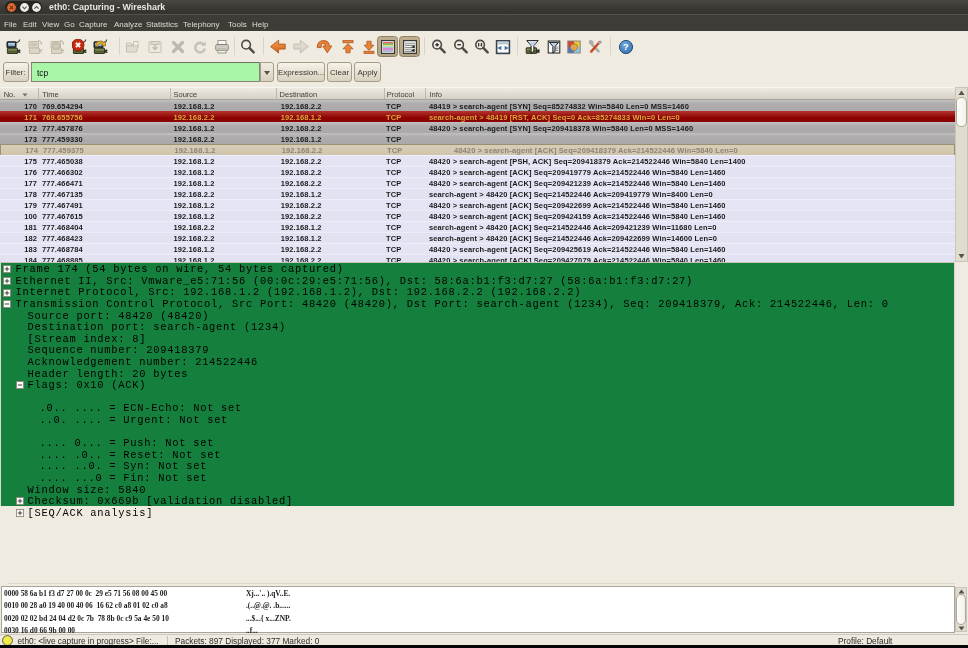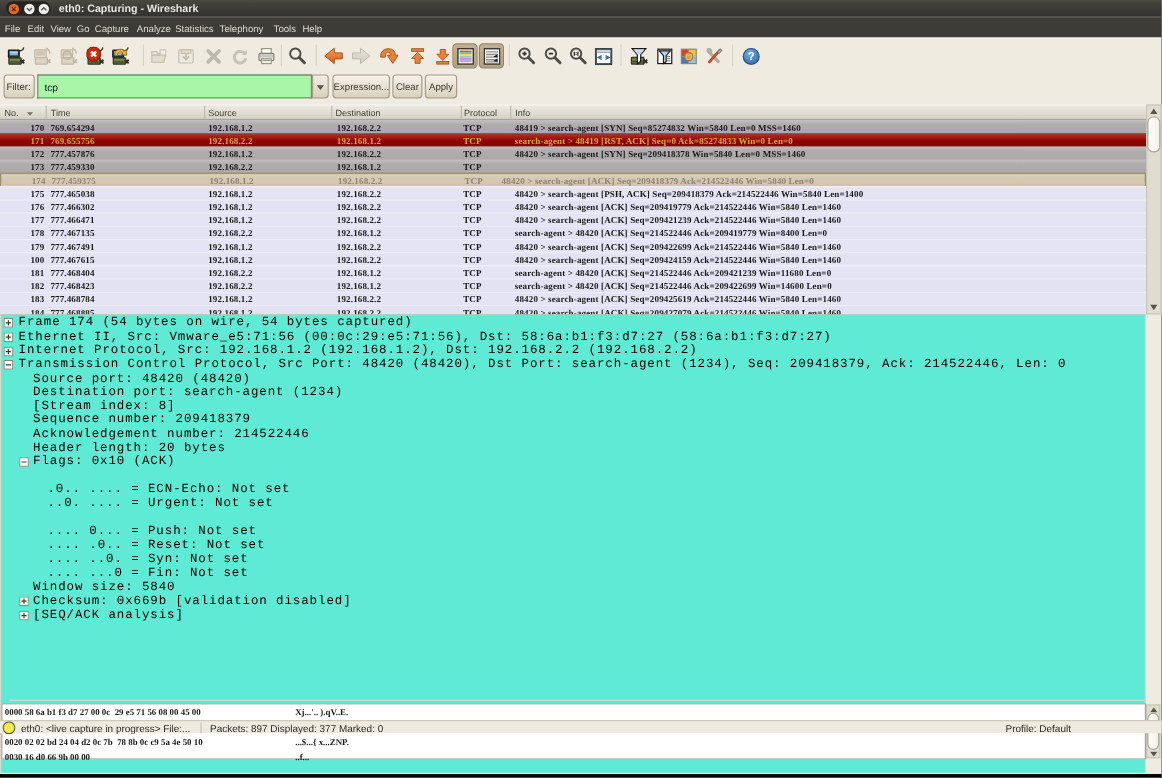--- a/index.html
+++ b/index.html
@@ -15,37 +15,37 @@
 .btn{position:absolute;top:62px;height:20px;border:1px solid #A69D89;border-radius:3px;background:linear-gradient(#F7F3EA,#E4DECF 60%,#D8D1BF);color:#3B382F;font-size:8px;text-align:center;overflow:hidden}
 .btn div{margin-top:4.5px}
 #fentry{position:absolute;left:31px;top:62px;width:229px;height:20px;background:#A9F6A9;border:1px solid #84847A;border-top-color:#6F6F64}
 #fentry div{margin:4.5px 0 0 5px;font-size:8.5px;color:#111}
 #fdrop{position:absolute;left:260px;top:62px;width:14px;height:20px;background:linear-gradient(#F1EDE3,#D8D1BF);border:1px solid #A69D89;border-radius:0 3px 3px 0}
 #fdrop i{position:absolute;left:3px;top:7.5px;width:0;height:0;border-left:3.5px solid transparent;border-right:3.5px solid transparent;border-top:4.5px solid #55524A}
 #plist{left:0;top:87px;width:968px;height:175px;background:#EFEBE1}
 #phead{position:absolute;left:0;top:0;width:955px;height:13px;background:linear-gradient(#EFECE4,#D5D1C5);border-bottom:1px solid #A8A498;box-shadow:inset 0 1px 0 #F8F6F0;font-size:7.5px;color:#43403A}
 #phead span{position:absolute;top:2.5px}
 .hsep{position:absolute;top:1px;width:1px;height:11px;background:#BDB9AC}
-.prow{position:absolute;left:0;width:955px;height:19px;font-family:Liberation Serif, serif;font-size:7.5px;font-weight:bold;letter-spacing:0.12px;color:#1A1A1A;white-space:pre}
+.prow{position:absolute;left:0;width:955px;height:19px;font-family:Liberation Sans, sans-serif;font-size:7.5px;font-weight:bold;letter-spacing:0.12px;color:#1A1A1A;white-space:pre}
 .prow span{position:absolute;top:1.5px}
 .no{display:inline-block;width:37px;text-align:right;left:0}
 .rowgray{background:linear-gradient(#C2C0C0,#AEACAC 20%,#A6A4A4)}
 .rowred{background:linear-gradient(#B03028 4%,#8E0402 35%,#7A0000);color:#D8A83C}
 .rowsel{background:linear-gradient(#D8CEB8,#C9BEA2);border:1px solid #99906F;color:#8B8577}
 .rowsel span{top:0.5px}
 .rowlav{background:#E4E4F5;box-shadow:inset 0 1px 0 #EFEFFA}
 .rowlav2{background:#E2E2F3;box-shadow:inset 0 1px 0 #EDEDF8}
 .sbtrack{position:absolute;background:#E0DCD0}
 .sbthumb{position:absolute;background:linear-gradient(90deg,#FDFDFB,#F2F0E9);border:1px solid #AFA896;border-radius:5px}
-#details{left:0;top:262px;width:955px;height:382px;background:#5eead4;border-top:1px solid #C6C2B6;border-left:1px solid #DCD7CB;border-right:1px solid #DCD7CB;font-family:"Liberation Mono",monospace;font-size:10.4px;letter-spacing:0.75px;color:#000}
+#details{left:0;top:262px;width:955px;height:244px;background:#15803d;border-top:1px solid #C6C2B6;border-left:1px solid #DCD7CB;border-right:1px solid #DCD7CB;font-family:"Liberation Mono",monospace;font-size:10.4px;letter-spacing:0.75px;color:#000}
 .dline{position:absolute;white-space:pre}
 .exp{position:absolute}
 #hex{left:1px;top:586px;width:954px;height:47px;background:#fff;border:1px solid #A9A499;font-family:Liberation Serif, serif;font-size:7.4px;font-weight:bold;color:#1A1A1A}
 .hline{position:absolute;white-space:pre}
-#status{left:0;top:600px;width:968px;height:11px;background:#EEEAE0;border-top:1px solid #CDC9BD;font-size:8.3px;color:#2E2B26}
+#status{left:0;top:634px;width:968px;height:11px;background:#EEEAE0;border-top:1px solid #CDC9BD;font-size:8.3px;color:#2E2B26}
 #status span{position:absolute;top:1px}
 #blackstrip{left:0;top:645px;width:968px;height:3px;background:#060606}
 .ssep{position:absolute;top:1px;width:1px;height:9px;background:#C4C0B4}
 </style></head><body>
 <div id="win">
 <div id="title" class="abs"></div>
 <div id="caps" class="abs"></div>
 <svg class="abs" style="left:7px;top:2.5px" width="9" height="9">
       <circle cx="4.5" cy="4.5" r="4.4" fill="#E2672F"></circle>
       <path d="M2 4.2 a2.6 2.2 0 0 1 5 0" fill="#F09A64" opacity="0.75"></path>
@@ -298,21 +298,21 @@
 <span style="left:42.3px">Time</span>
         <span style="left:173.5px">Source</span>
 <span style="left:279.6px">Destination</span>
         <span style="left:386.7px">Protocol</span>
 <span style="left:429.4px">Info</span>
 </div>
 <div class="prow rowgray" style="top:13.0px"><span class="no">170</span><span style="left:42px">769.654294</span><span style="left:173.5px">192.168.1.2</span><span style="left:280.7px">192.168.2.2</span><span style="left:386px">TCP</span><span style="left:429px">48419 &gt; search-agent [SYN] Seq=85274832 Win=5840 Len=0 MSS=1460</span></div>
 <div class="prow rowred" style="top:24.0px"><span class="no">171</span><span style="left:42px">769.655756</span><span style="left:173.5px">192.168.2.2</span><span style="left:280.7px">192.168.1.2</span><span style="left:386px">TCP</span><span style="left:429px">search-agent &gt; 48419 [RST, ACK] Seq=0 Ack=85274833 Win=0 Len=0</span></div>
 <div class="prow rowgray" style="top:35.0px"><span class="no">172</span><span style="left:42px">777.457876</span><span style="left:173.5px">192.168.1.2</span><span style="left:280.7px">192.168.2.2</span><span style="left:386px">TCP</span><span style="left:429px">48420 &gt; search-agent [SYN] Seq=209418378 Win=5840 Len=0 MSS=1460</span></div>
 <div class="prow rowgray" style="top:46.0px"><span class="no">173</span><span style="left:42px">777.459330</span><span style="left:173.5px">192.168.2.2</span><span style="left:280.7px">192.168.1.2</span><span style="left:386px">TCP</span></div>
-<div class="prow rowsel" style="top:57.0px"><span class="no">174</span><span style="left:42px">777.459375</span><span style="left:173.5px">192.168.1.2</span><span style="left:280.7px">192.168.2.2</span><span style="left:386px">TCP</span><span style="left:417px">48420 &gt; search-agent [ACK] Seq=209418379 Ack=214522446 Win=5840 Len=0</span></div>
+<div class="prow rowsel" style="top:57.0px"><span class="no">174</span><span style="left:42px">777.459375</span><span style="left:173.5px">192.168.1.2</span><span style="left:280.7px">192.168.2.2</span><span style="left:386px">TCP</span><span style="left:453px">48420 &gt; search-agent [ACK] Seq=209418379 Ack=214522446 Win=5840 Len=0</span></div>
 <div class="prow rowlav" style="top:68.0px"><span class="no">175</span><span style="left:42px">777.465038</span><span style="left:173.5px">192.168.1.2</span><span style="left:280.7px">192.168.2.2</span><span style="left:386px">TCP</span><span style="left:429px">48420 &gt; search-agent [PSH, ACK] Seq=209418379 Ack=214522446 Win=5840 Len=1400</span></div>
 <div class="prow rowlav2" style="top:79.0px"><span class="no">176</span><span style="left:42px">777.466302</span><span style="left:173.5px">192.168.1.2</span><span style="left:280.7px">192.168.2.2</span><span style="left:386px">TCP</span><span style="left:429px">48420 &gt; search-agent [ACK] Seq=209419779 Ack=214522446 Win=5840 Len=1460</span></div>
 <div class="prow rowlav" style="top:90.0px"><span class="no">177</span><span style="left:42px">777.466471</span><span style="left:173.5px">192.168.1.2</span><span style="left:280.7px">192.168.2.2</span><span style="left:386px">TCP</span><span style="left:429px">48420 &gt; search-agent [ACK] Seq=209421239 Ack=214522446 Win=5840 Len=1460</span></div>
 <div class="prow rowlav2" style="top:101.0px"><span class="no">178</span><span style="left:42px">777.467135</span><span style="left:173.5px">192.168.2.2</span><span style="left:280.7px">192.168.1.2</span><span style="left:386px">TCP</span><span style="left:429px">search-agent &gt; 48420 [ACK] Seq=214522446 Ack=209419779 Win=8400 Len=0</span></div>
 <div class="prow rowlav" style="top:112.0px"><span class="no">179</span><span style="left:42px">777.467491</span><span style="left:173.5px">192.168.1.2</span><span style="left:280.7px">192.168.2.2</span><span style="left:386px">TCP</span><span style="left:429px">48420 &gt; search-agent [ACK] Seq=209422699 Ack=214522446 Win=5840 Len=1460</span></div>
 <div class="prow rowlav2" style="top:123.0px"><span class="no">100</span><span style="left:42px">777.467615</span><span style="left:173.5px">192.168.1.2</span><span style="left:280.7px">192.168.2.2</span><span style="left:386px">TCP</span><span style="left:429px">48420 &gt; search-agent [ACK] Seq=209424159 Ack=214522446 Win=5840 Len=1460</span></div>
 <div class="prow rowlav" style="top:134.0px"><span class="no">181</span><span style="left:42px">777.468404</span><span style="left:173.5px">192.168.2.2</span><span style="left:280.7px">192.168.1.2</span><span style="left:386px">TCP</span><span style="left:429px">search-agent &gt; 48420 [ACK] Seq=214522446 Ack=209421239 Win=11680 Len=0</span></div>
 <div class="prow rowlav2" style="top:145.0px"><span class="no">182</span><span style="left:42px">777.468423</span><span style="left:173.5px">192.168.2.2</span><span style="left:280.7px">192.168.1.2</span><span style="left:386px">TCP</span><span style="left:429px">search-agent &gt; 48420 [ACK] Seq=214522446 Ack=209422699 Win=14600 Len=0</span></div>
 <div class="prow rowlav" style="top:156.0px"><span class="no">183</span><span style="left:42px">777.468784</span><span style="left:173.5px">192.168.1.2</span><span style="left:280.7px">192.168.2.2</span><span style="left:386px">TCP</span><span style="left:429px">48420 &gt; search-agent [ACK] Seq=209425619 Ack=214522446 Win=5840 Len=1460</span></div>
 <div class="prow rowlav2" style="top:167.0px"><span class="no">184</span><span style="left:42px">777.468885</span><span style="left:173.5px">192.168.1.2</span><span style="left:280.7px">192.168.2.2</span><span style="left:386px">TCP</span><span style="left:429px">48420 &gt; search-agent [ACK] Seq=209427079 Ack=214522446 Win=5840 Len=1460</span></div>

